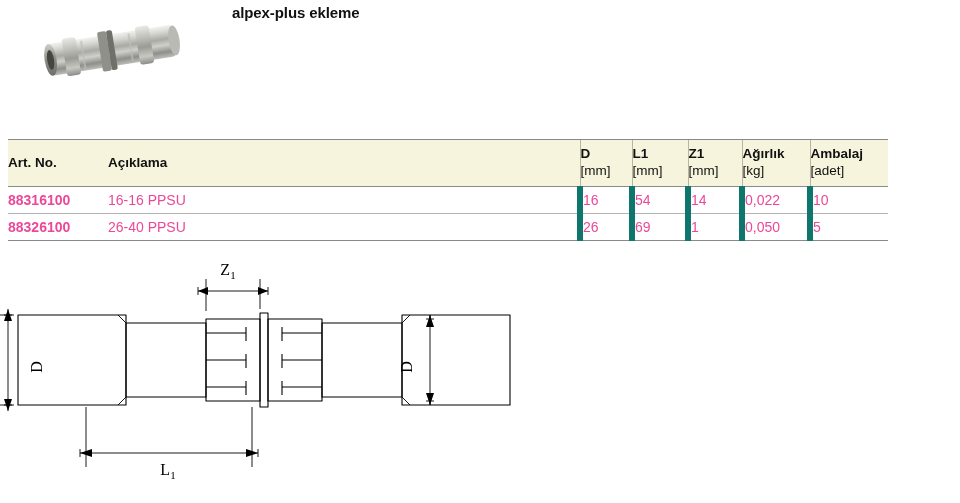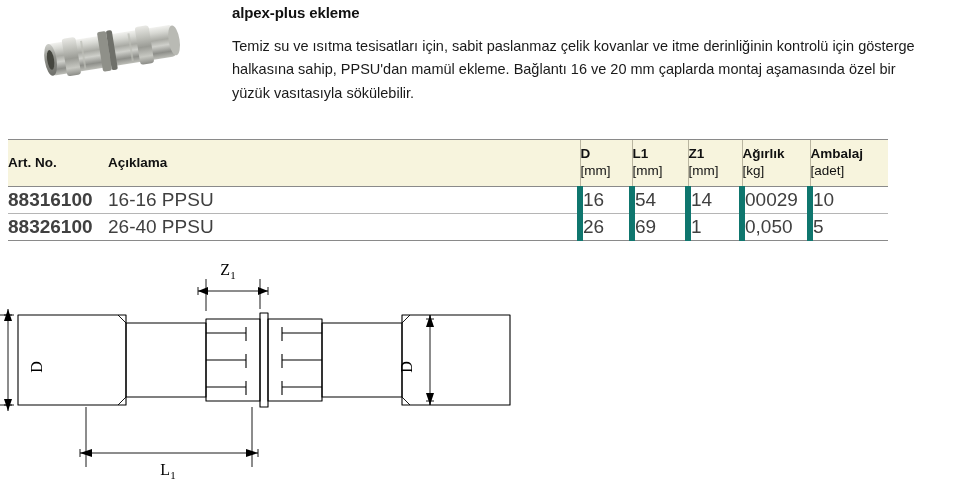--- a/index.html
+++ b/index.html
@@ -87,22 +87,22 @@
     border-left: 1px solid #b9b5a0;
   }
   .hdr-unit {
     display: block;
     font-weight: normal;
   }
   tbody tr td {
     height: 26px;
     border-bottom: 1px solid #b5b5b5;
     padding-left: 8px;
-    color: #404040;
-    font-size: 19px;
+    color: #ec4899;
+    font-size: 14px;
   }
   tbody tr:last-child td {
     border-bottom: 1.5px solid #8a8a8a;
   }
   td.artno {
     font-weight: bold;
   }
   td.num-col {
     border-left: 6px solid #0f766e;
   }
@@ -167,21 +167,20 @@
         <ellipse cx="12" cy="32" rx="3.4" ry="10" fill="#45463f"></ellipse>
         <ellipse cx="137" cy="32" rx="5.5" ry="15" fill="#b9bab4"></ellipse>
         <rect x="44" y="18" width="2" height="28" fill="#bcbdb7" opacity="0.7"></rect>
         <rect x="92" y="18" width="2" height="28" fill="#bcbdb7" opacity="0.7"></rect>
       </g>
     </svg>
   </div>
 
   <div class="product-text">
     <h1 class="product-title">alpex-plus ekleme</h1>
-    <p class="product-desc">Temiz su ve ısıtma tesisatları için, sabit paslanmaz çelik kovanlar ve itme derinliğinin kontrolü için gösterge halkasına sahip, PPSU'dan mamül ekleme. Bağlantı 16 ve 20 mm çaplarda montaj aşamasında özel bir yüzük vasıtasıyla sökülebilir.</p>
   </div>
 </div>
 
 <div class="table-wrap">
   <table class="parts">
     <colgroup>
       <col class="c-art">
         <col class="c-desc">
         <col class="c-d">
         <col class="c-l1">
@@ -219,21 +218,21 @@
         </th>
       </tr>
     </thead>
     <tbody>
       <tr>
         <td class="artno">88316100</td>
         <td>16-16 PPSU</td>
         <td class="num-col">16</td>
         <td class="num-col">54</td>
         <td class="num-col">14</td>
-        <td class="num-col">00029</td>
+        <td class="num-col">0,022</td>
         <td class="num-col">10</td>
       </tr>
       <tr>
         <td class="artno">88326100</td>
         <td>26-40 PPSU</td>
         <td class="num-col">26</td>
         <td class="num-col">69</td>
         <td class="num-col">1</td>
         <td class="num-col">0,050</td>
         <td class="num-col">5</td>

